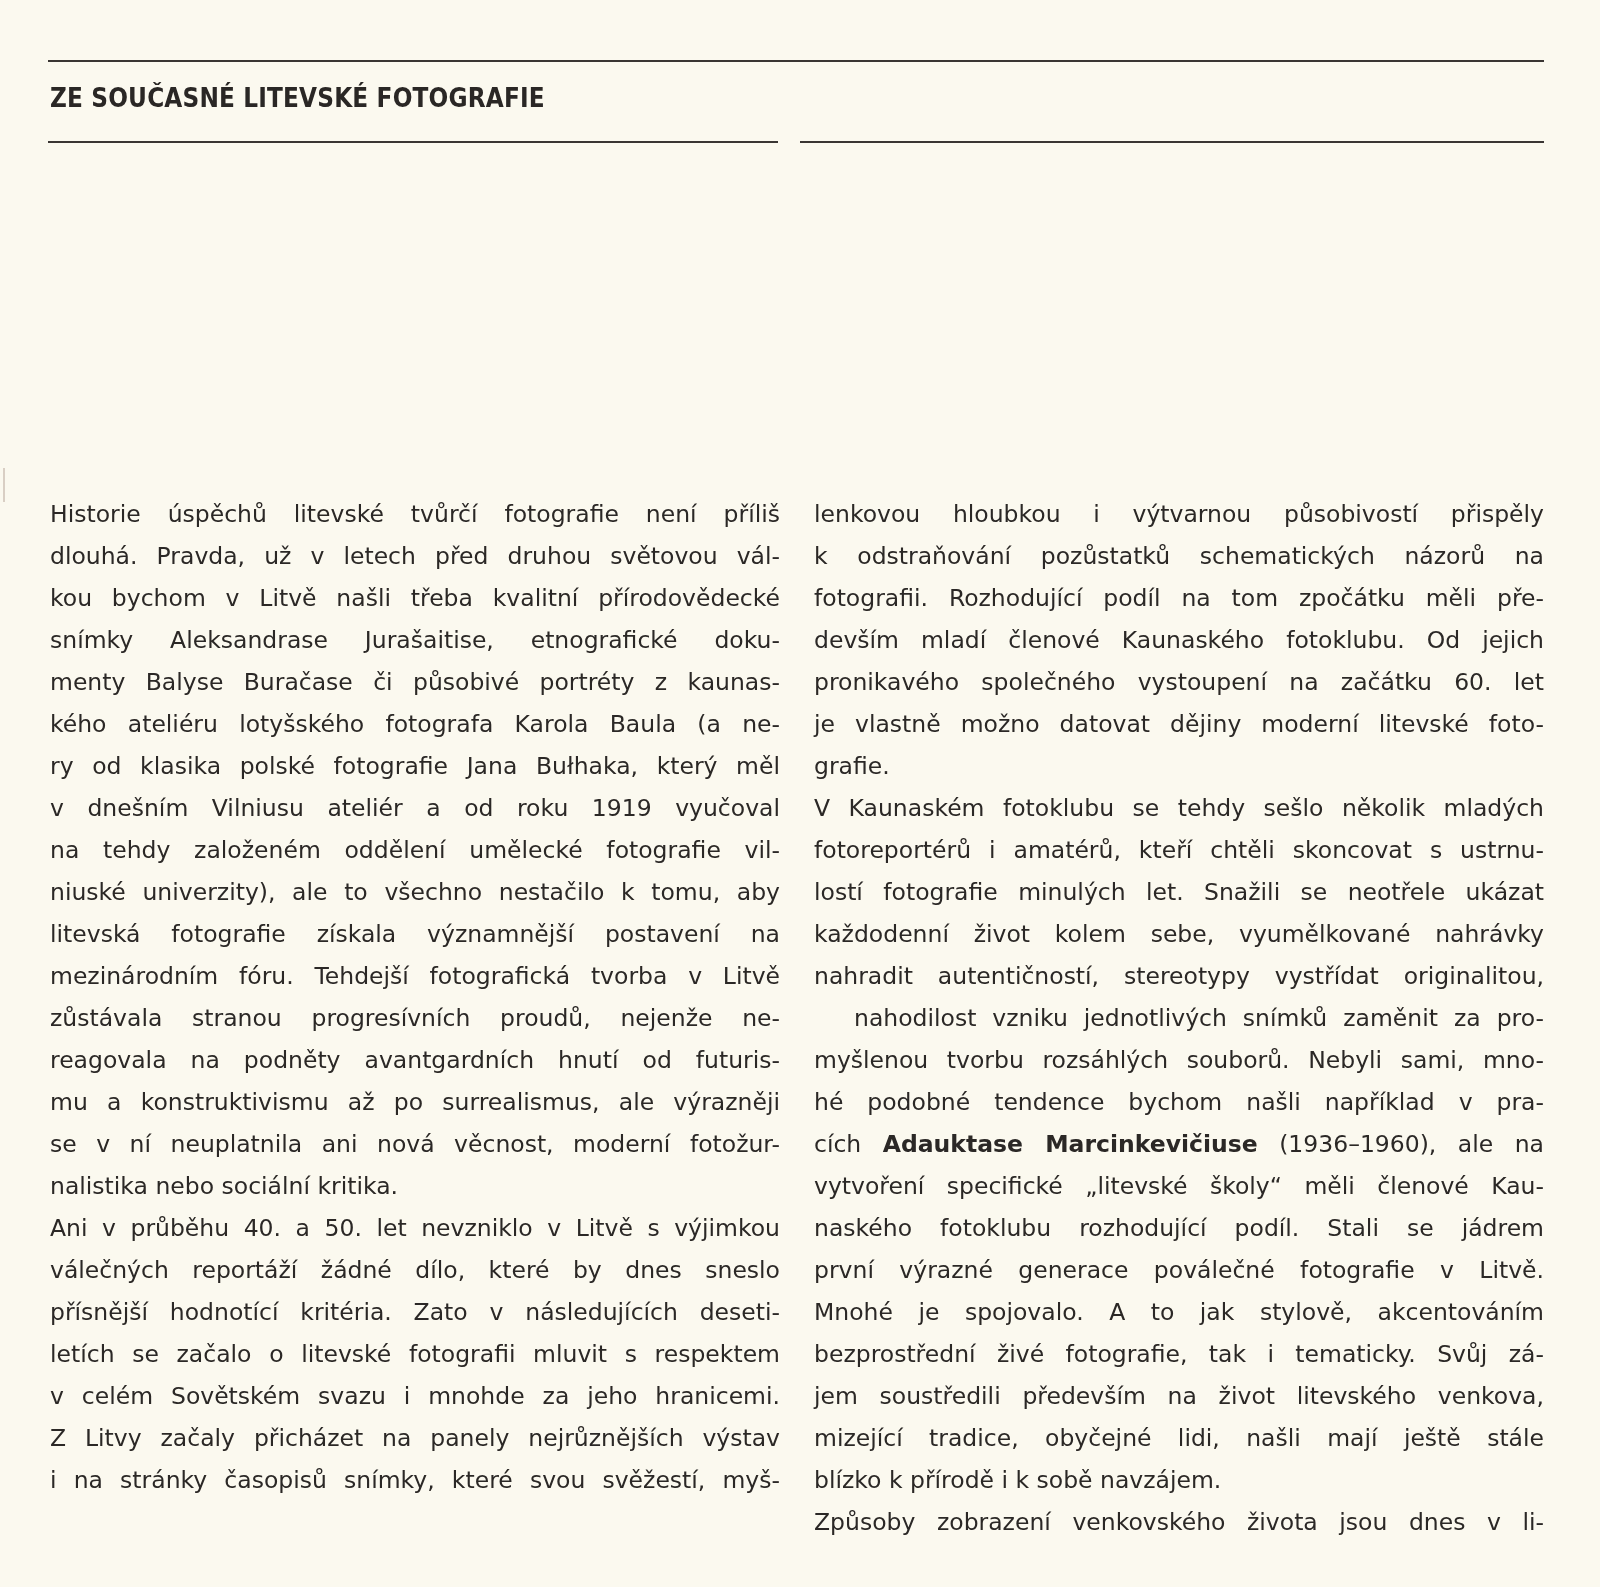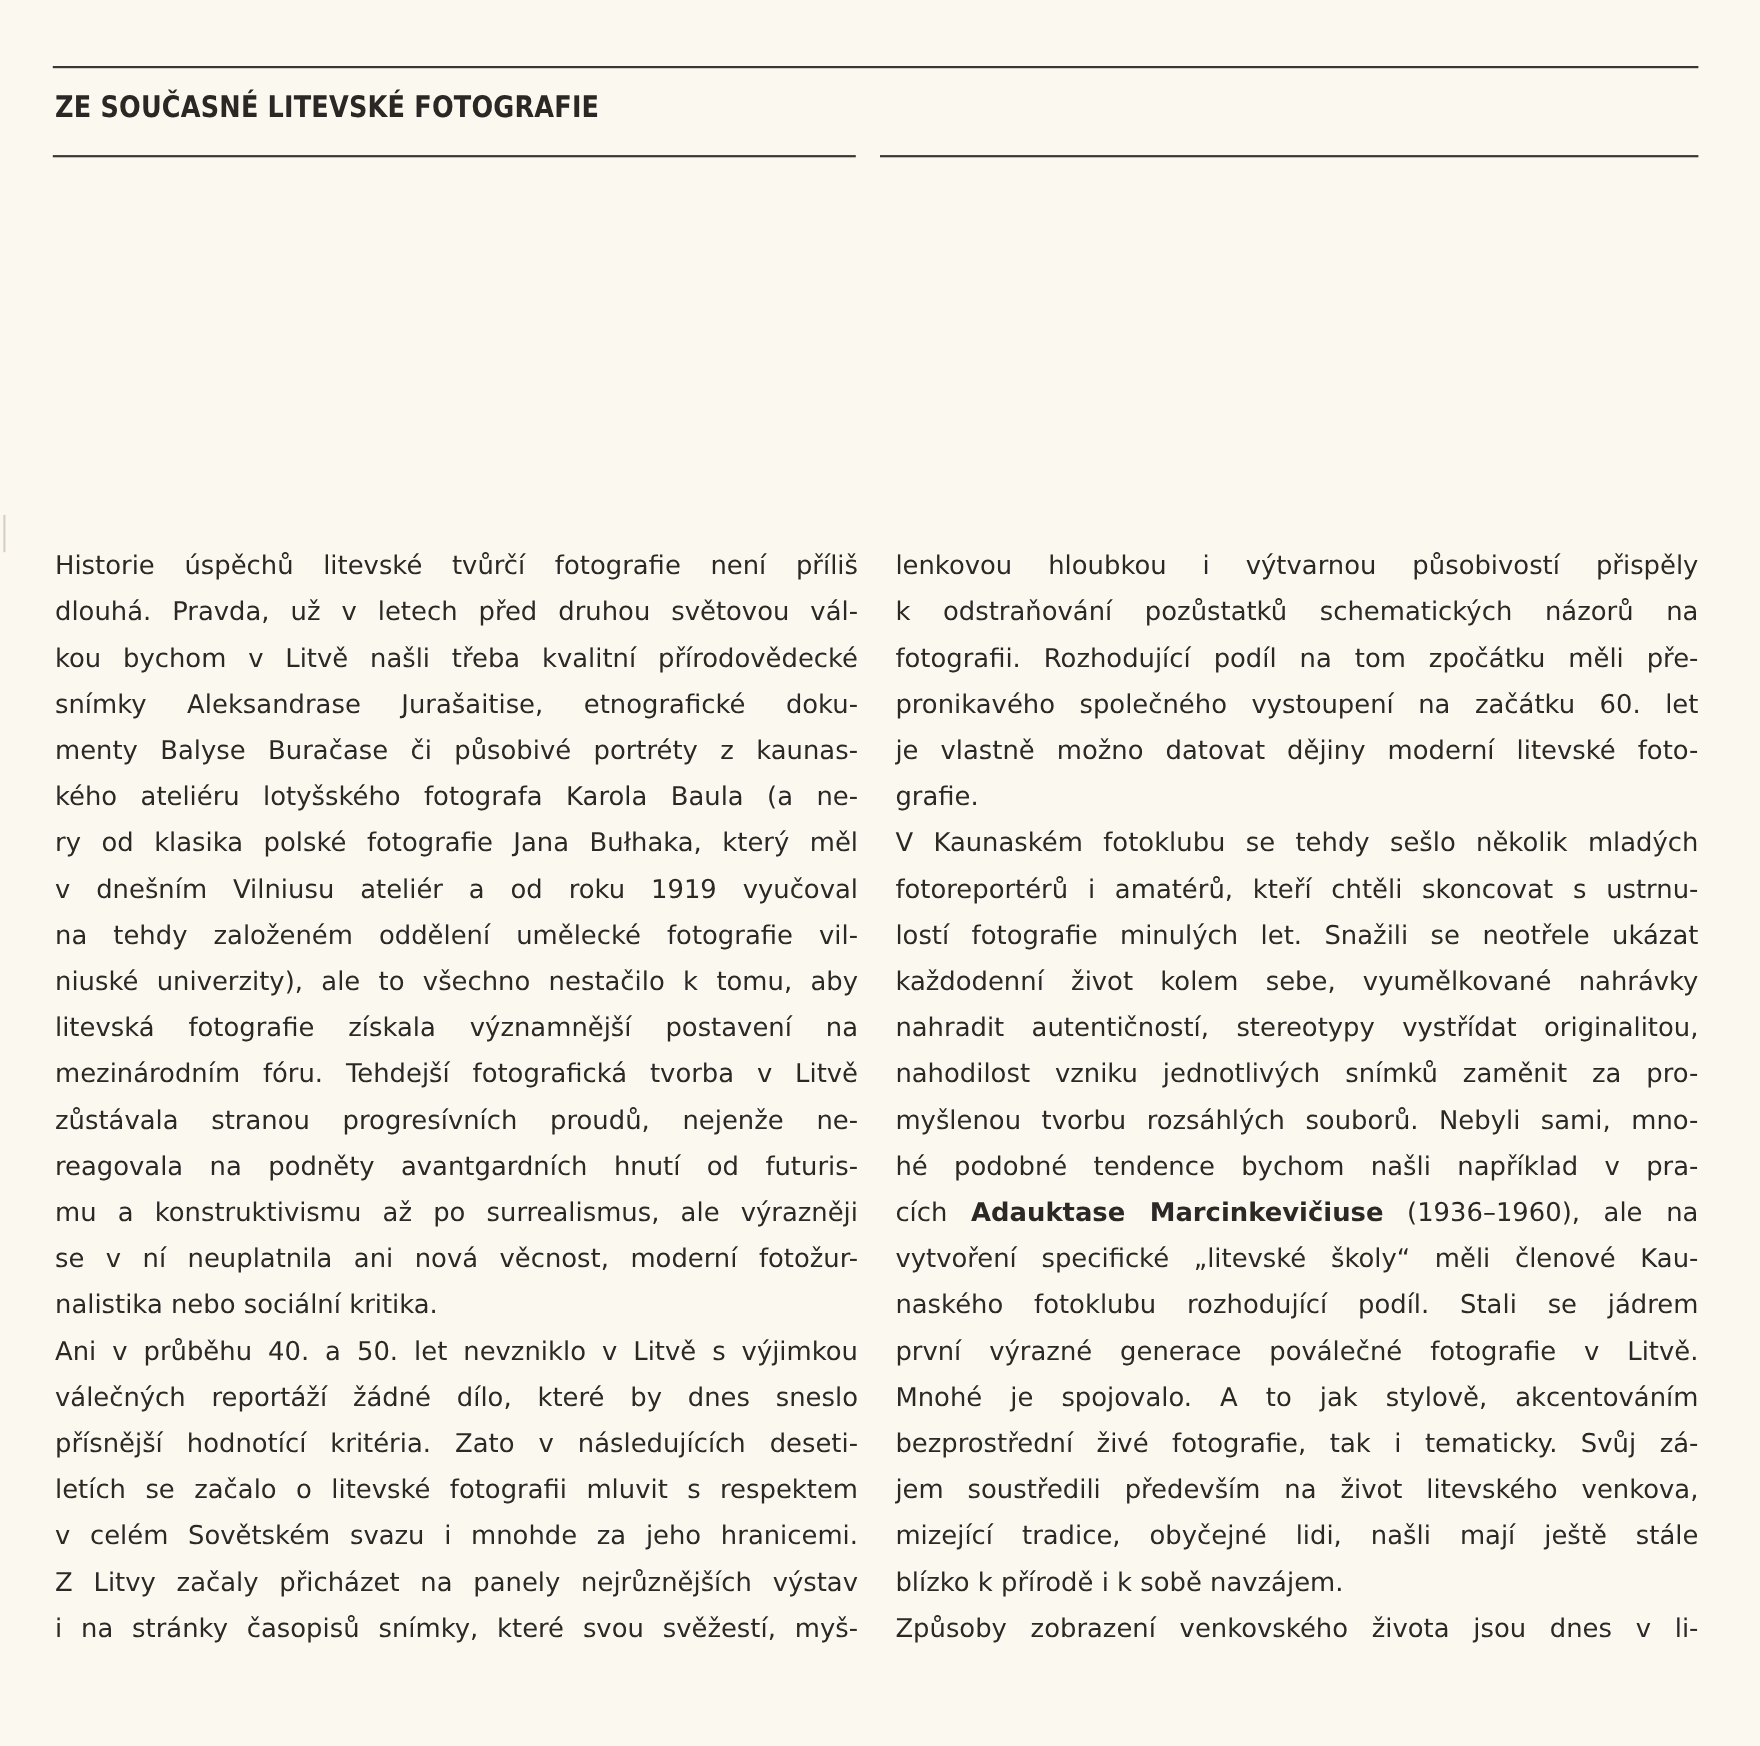--- a/index.html
+++ b/index.html
@@ -118,29 +118,30 @@
     <span class="line" style="white-space: nowrap; display: block;"><span style="white-space: nowrap; word-spacing: 0px;">přísnější hodnotící kritéria. Zato v následujících deseti-</span></span>
     <span class="line" style="white-space: nowrap; display: block;"><span style="white-space: nowrap; word-spacing: 0px;">letích se začalo o litevské fotografii mluvit s respektem</span></span>
     <span class="line" style="white-space: nowrap; display: block;"><span style="white-space: nowrap; word-spacing: 0px;">v celém Sovětském svazu i mnohde za jeho hranicemi.</span></span>
     <span class="line" style="white-space: nowrap; display: block;"><span style="white-space: nowrap; word-spacing: 0px;">Z Litvy začaly přicházet na panely nejrůznějších výstav</span></span>
     <span class="line" style="white-space: nowrap; display: block;"><span style="white-space: nowrap; word-spacing: 0px;">i na stránky časopisů snímky, které svou svěžestí, myš-</span></span>
   </div>
 <div class="column col-right" id="col-1">
     <span class="line" style="white-space: nowrap; display: block;"><span style="white-space: nowrap; word-spacing: 0px;">lenkovou hloubkou i výtvarnou působivostí přispěly</span></span>
     <span class="line" style="white-space: nowrap; display: block;"><span style="white-space: nowrap; word-spacing: 0px;">k odstraňování pozůstatků schematických názorů na</span></span>
     <span class="line" style="white-space: nowrap; display: block;"><span style="white-space: nowrap; word-spacing: 0px;">fotografii. Rozhodující podíl na tom zpočátku měli pře-</span></span>
+    <span class="line" style="white-space: nowrap; display: block;"><span style="white-space: nowrap; word-spacing: 0px;">devším mladí členové Kaunaského fotoklubu. Od jejich</span></span>
     <span class="line" style="white-space: nowrap; display: block;"><span style="white-space: nowrap; word-spacing: 0px;">pronikavého společného vystoupení na začátku 60. let</span></span>
     <span class="line" style="white-space: nowrap; display: block;"><span style="white-space: nowrap; word-spacing: 0px;">je vlastně možno datovat dějiny moderní litevské foto-</span></span>
     <span class="line last" style="white-space: nowrap; display: block;"><span style="white-space: nowrap;">grafie.</span></span>
     <span class="line" style="white-space: nowrap; display: block;"><span style="white-space: nowrap; word-spacing: 0px;">V Kaunaském fotoklubu se tehdy sešlo několik mladých</span></span>
     <span class="line" style="white-space: nowrap; display: block;"><span style="white-space: nowrap; word-spacing: 0px;">fotoreportérů i amatérů, kteří chtěli skoncovat s ustrnu-</span></span>
     <span class="line" style="white-space: nowrap; display: block;"><span style="white-space: nowrap; word-spacing: 0px;">lostí fotografie minulých let. Snažili se neotřele ukázat</span></span>
     <span class="line" style="white-space: nowrap; display: block;"><span style="white-space: nowrap; word-spacing: 0px;">každodenní život kolem sebe, vyumělkované nahrávky</span></span>
     <span class="line" style="white-space: nowrap; display: block;"><span style="white-space: nowrap; word-spacing: 0px;">nahradit autentičností, stereotypy vystřídat originalitou,</span></span>
-    <span class="line" style="white-space: nowrap; display: block;"><span style="white-space: nowrap; word-spacing: 0px;">nahodilost vzniku jednotlivých snímků zaměnit za pro-</span></span>
+    <span class="line" style="white-space: nowrap; display: block;"><span style="white-space: nowrap; word-spacing: 0px; margin-left: 40px;">nahodilost vzniku jednotlivých snímků zaměnit za pro-</span></span>
     <span class="line" style="white-space: nowrap; display: block;"><span style="white-space: nowrap; word-spacing: 0px;">myšlenou tvorbu rozsáhlých souborů. Nebyli sami, mno-</span></span>
     <span class="line" style="white-space: nowrap; display: block;"><span style="white-space: nowrap; word-spacing: 0px;">hé podobné tendence bychom našli například v pra-</span></span>
     <span class="line" style="white-space: nowrap; display: block;"><span style="white-space: nowrap; word-spacing: 0px;"><span>cích </span><b>Adauktase Marcinkevičiuse</b><span> (1936–1960), ale na</span></span></span>
     <span class="line" style="white-space: nowrap; display: block;"><span style="white-space: nowrap; word-spacing: 0px;">vytvoření specifické „litevské školy“ měli členové Kau-</span></span>
     <span class="line" style="white-space: nowrap; display: block;"><span style="white-space: nowrap; word-spacing: 0px;">naského fotoklubu rozhodující podíl. Stali se jádrem</span></span>
     <span class="line" style="white-space: nowrap; display: block;"><span style="white-space: nowrap; word-spacing: 0px;">první výrazné generace poválečné fotografie v Litvě.</span></span>
     <span class="line" style="white-space: nowrap; display: block;"><span style="white-space: nowrap; word-spacing: 0px;">Mnohé je spojovalo. A to jak stylově, akcentováním</span></span>
     <span class="line" style="white-space: nowrap; display: block;"><span style="white-space: nowrap; word-spacing: 0px;">bezprostřední živé fotografie, tak i tematicky. Svůj zá-</span></span>
     <span class="line" style="white-space: nowrap; display: block;"><span style="white-space: nowrap; word-spacing: 0px;">jem soustředili především na život litevského venkova,</span></span>
     <span class="line" style="white-space: nowrap; display: block;"><span style="white-space: nowrap; word-spacing: 0px;">mizející tradice, obyčejné lidi, našli mají ještě stále</span></span>

